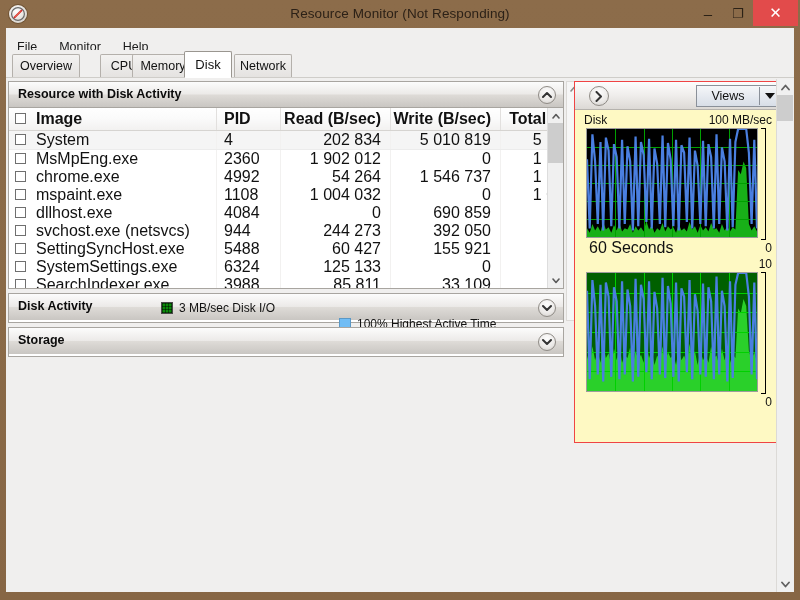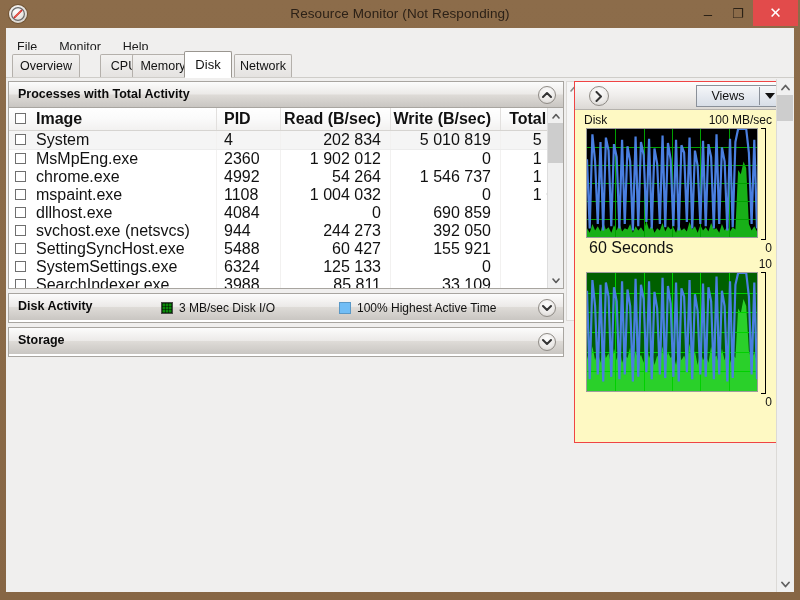--- a/index.html
+++ b/index.html
@@ -277,21 +277,21 @@
     <div class="tab active" style="left:178px;width:48px;">Disk</div>
     <div class="tab" style="left:228px;width:58px;">Network</div>
   </div>
 
   <div id="client">
 
     <div id="leftcol">
 
       <div class="panel" id="proc-panel">
         <div class="panel-head">
-          <div class="panel-title">Processes with Total Activity</div>
+          <div class="panel-title">Resource with Disk Activity</div>
           <div class="chev">
             <svg width="10" height="8" viewBox="0 0 10 8">
                 <path d="M1 6 L5 2 L9 6" fill="none" stroke="#333" stroke-width="2" stroke-linecap="round" stroke-linejoin="round"></path>
               </svg>
           </div>
         </div>
 
         <div id="proc-body">
           <table class="grid">
             <thead>
@@ -404,21 +404,21 @@
           </div>
         </div>
       </div>
 
       <div class="panel" id="disk-panel">
         <div class="panel-head" style="border-bottom:none;">
           <div class="panel-title">Disk Activity</div>
           <div class="legend" style="left:152px;">
             <span class="sw green"></span><span>3 MB/sec Disk I/O</span>
           </div>
-          <div class="legend" style="left:330px;">
+          <div class="legend" style="left:330px;margin-top:16px;">
             <span class="sw blue"></span><span>100% Highest Active Time</span>
           </div>
           <div class="chev" style="top:5px;">
             <svg width="10" height="8" viewBox="0 0 10 8">
                 <path d="M1 2 L5 6 L9 2" fill="none" stroke="#333" stroke-width="2" stroke-linecap="round" stroke-linejoin="round"></path>
               </svg>
           </div>
         </div>
       </div>
 

